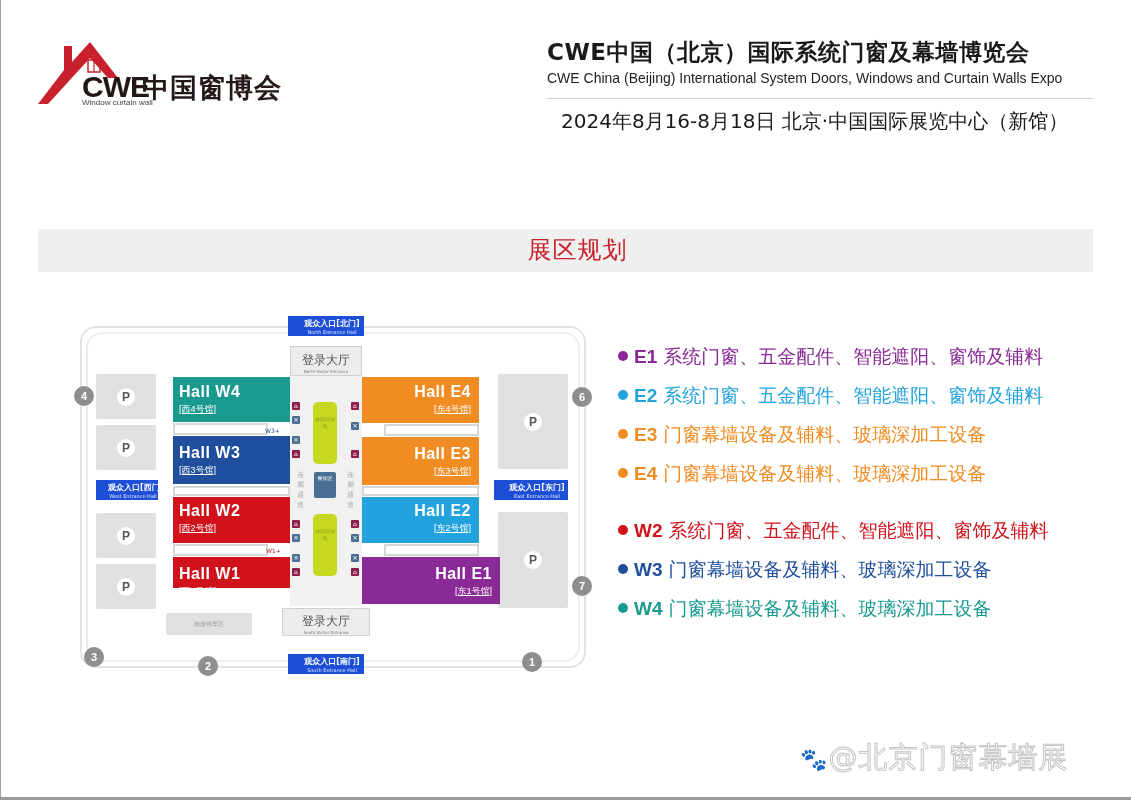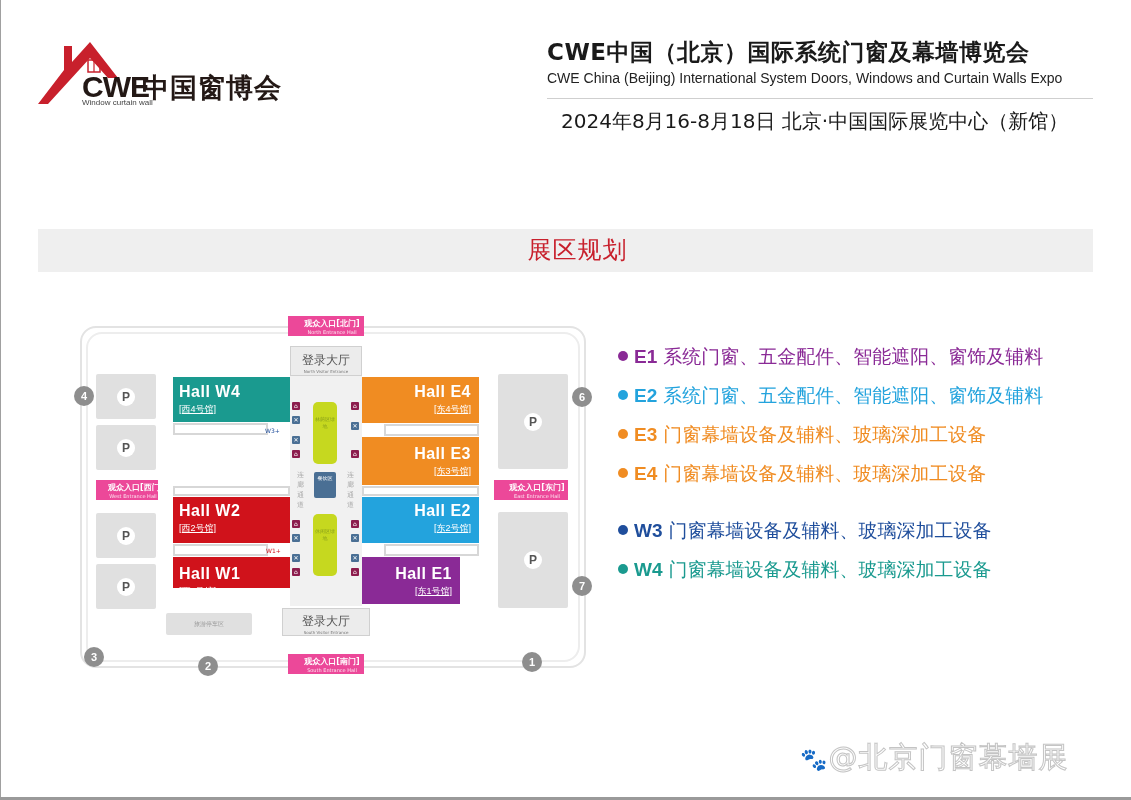--- a/index.html
+++ b/index.html
@@ -25,21 +25,21 @@
 
   
   .map { left: 78px; top: 318px; width: 516px; height: 360px; }
   .road { border: 2px solid #e3e3e3; border-radius: 16px; }
   .parking { background: #e0e0e0; border-radius: 2px; }
   .p-dot { position: absolute; left: 50%; top: 50%; width: 18px; height: 18px; margin: -9px 0 0 -9px; background: #fff; border-radius: 50%; text-align: center; line-height: 18px; font-size: 12px; font-weight: bold; color: #555; font-family: "Liberation Sans", sans-serif; }
   .hall { color: #fff; font-family: "Liberation Sans", sans-serif; }
   .hall-name { font-size: 16px; font-weight: bold; letter-spacing: 0.5px; white-space: nowrap; }
   .hall-cn { font-size: 9px; margin-top: 2px; white-space: nowrap; text-decoration: underline; }
   .corridor { background: #fff; border: 2px solid #d7d7d7; }
-  .entrance { background: #ec4899; color: #fff; text-align: center; padding-left: 12px; }
+  .entrance { background: #1d4ed8; color: #fff; text-align: center; padding-left: 12px; }
   .ent-cn { font-size: 8px; font-weight: bold; line-height: 11px; padding-top: 2px; white-space: nowrap; }
   .ent-en { font-size: 5px; line-height: 6px; white-space: nowrap; opacity: 0.85; }
   .lobby { background: #ececec; border: 1px solid #d0d0d0; }
   .lobby-cn { font-size: 12px; color: #555; text-align: center; }
   .lobby-en { font-size: 4px; color: #777; text-align: center; line-height: 5px; }
   .green-area { background: #c6d81f; border-radius: 5px; }
   .green-txt { font-size: 5px; color: #8aa01a; text-align: center; margin-top: 14px; line-height: 7px; }
   .dining { background: #4a6f94; border-radius: 2px; }
   .icon-sq { width: 8px; height: 8px; border-radius: 1px; font-size: 6px; line-height: 8px; text-align: center; color: #fff; }
   .ic-home { background: #8c1d4d; }
@@ -110,20 +110,24 @@
       <span class="p-dot">P</span>
     </div>
 
   <div class="abs parking" style="left:88px;top:295px;width:86px;height:22px;font-size:6px;color:#999;text-align:center;line-height:22px;">旅游停车区</div>
 
   <div class="abs hall" style="left:95px;top:59px;width:117px;height:45px;background:#1a9a8f;padding:6px 0 0 6px;">
     <div class="hall-name">Hall W4</div>
     <div class="hall-cn">[西4号馆]</div>
   </div>
   <div class="abs corridor" style="left:95px;top:105px;width:95px;height:12px;"></div>
+  <div class="abs hall" style="left:95px;top:118px;width:117px;height:48px;background:#1f4e9c;padding:8px 0 0 6px;">
+    <div class="hall-name">Hall W3</div>
+    <div class="hall-cn">[西3号馆]</div>
+  </div>
   <div class="abs corridor" style="left:95px;top:168px;width:117px;height:10px;"></div>
   <div class="abs hall" style="left:95px;top:179px;width:117px;height:46px;background:#d0121b;padding:5px 0 0 6px;">
     <div class="hall-name">Hall W2</div>
     <div class="hall-cn">[西2号馆]</div>
   </div>
   <div class="abs corridor" style="left:95px;top:226px;width:95px;height:12px;"></div>
   <div class="abs hall" style="left:95px;top:239px;width:117px;height:31px;background:#d0121b;padding:8px 0 0 6px;">
     <div class="hall-name">Hall W1</div>
     <div class="hall-cn">[西1号馆]</div>
   </div>
@@ -138,21 +142,21 @@
   <div class="abs hall" style="left:284px;top:119px;width:117px;height:48px;background:#f08c22;padding:8px 8px 0 0;text-align:right;">
     <div class="hall-name">Hall E3</div>
     <div class="hall-cn">[东3号馆]</div>
   </div>
   <div class="abs corridor" style="left:284px;top:168px;width:117px;height:10px;"></div>
   <div class="abs hall" style="left:284px;top:179px;width:117px;height:46px;background:#23a3dd;padding:5px 8px 0 0;text-align:right;">
     <div class="hall-name">Hall E2</div>
     <div class="hall-cn">[东2号馆]</div>
   </div>
   <div class="abs corridor" style="left:306px;top:226px;width:95px;height:12px;"></div>
-  <div class="abs hall" style="left:284px;top:239px;width:98px;height:47px;background:#8a2a96;padding:8px 8px 0 0;text-align:right;">
+  <div class="abs hall" style="left:284px;top:239px;width:138px;height:47px;background:#8a2a96;padding:8px 8px 0 0;text-align:right;">
     <div class="hall-name">Hall E1</div>
     <div class="hall-cn">[东1号馆]</div>
   </div>
   <div class="abs" style="left:287px;top:110px;font-size:6px;color:#fff;">E3+</div>
   <div class="abs" style="left:288px;top:229px;font-size:6px;color:#fff;">E1+</div>
 
   <div class="abs lobby" style="left:212px;top:28px;width:72px;height:30px;">
     <div class="lobby-cn" style="margin-top:5px;">登录大厅</div>
     <div class="lobby-en">North Visitor Entrance</div>
   </div>
@@ -223,20 +227,23 @@
   <div class="legend-item" style="color:#23a3dd;">
     <span class="dot" style="background:#23a3dd;"></span><span class="code">E2</span><span>系统门窗、五金配件、智能遮阳、窗饰及辅料</span>
   </div>
   <div class="legend-item" style="color:#f08c22;">
     <span class="dot" style="background:#f08c22;"></span><span class="code">E3</span><span>门窗幕墙设备及辅料、玻璃深加工设备</span>
   </div>
   <div class="legend-item" style="color:#f08c22;">
     <span class="dot" style="background:#f08c22;"></span><span class="code">E4</span><span>门窗幕墙设备及辅料、玻璃深加工设备</span>
   </div>
   <div class="legend-gap"></div>
+  <div class="legend-item" style="color:#d0121b;">
+    <span class="dot" style="background:#d0121b;"></span><span class="code">W2</span><span>系统门窗、五金配件、智能遮阳、窗饰及辅料</span>
+  </div>
   <div class="legend-item" style="color:#1f4e9c;">
     <span class="dot" style="background:#1f4e9c;"></span><span class="code">W3</span><span>门窗幕墙设备及辅料、玻璃深加工设备</span>
   </div>
   <div class="legend-item" style="color:#1a9a8f;">
     <span class="dot" style="background:#1a9a8f;"></span><span class="code">W4</span><span>门窗幕墙设备及辅料、玻璃深加工设备</span>
   </div>
 </div>
 
 <div class="abs watermark">
   <span class="paw">🐾</span><span>@北京门窗幕墙展</span>

